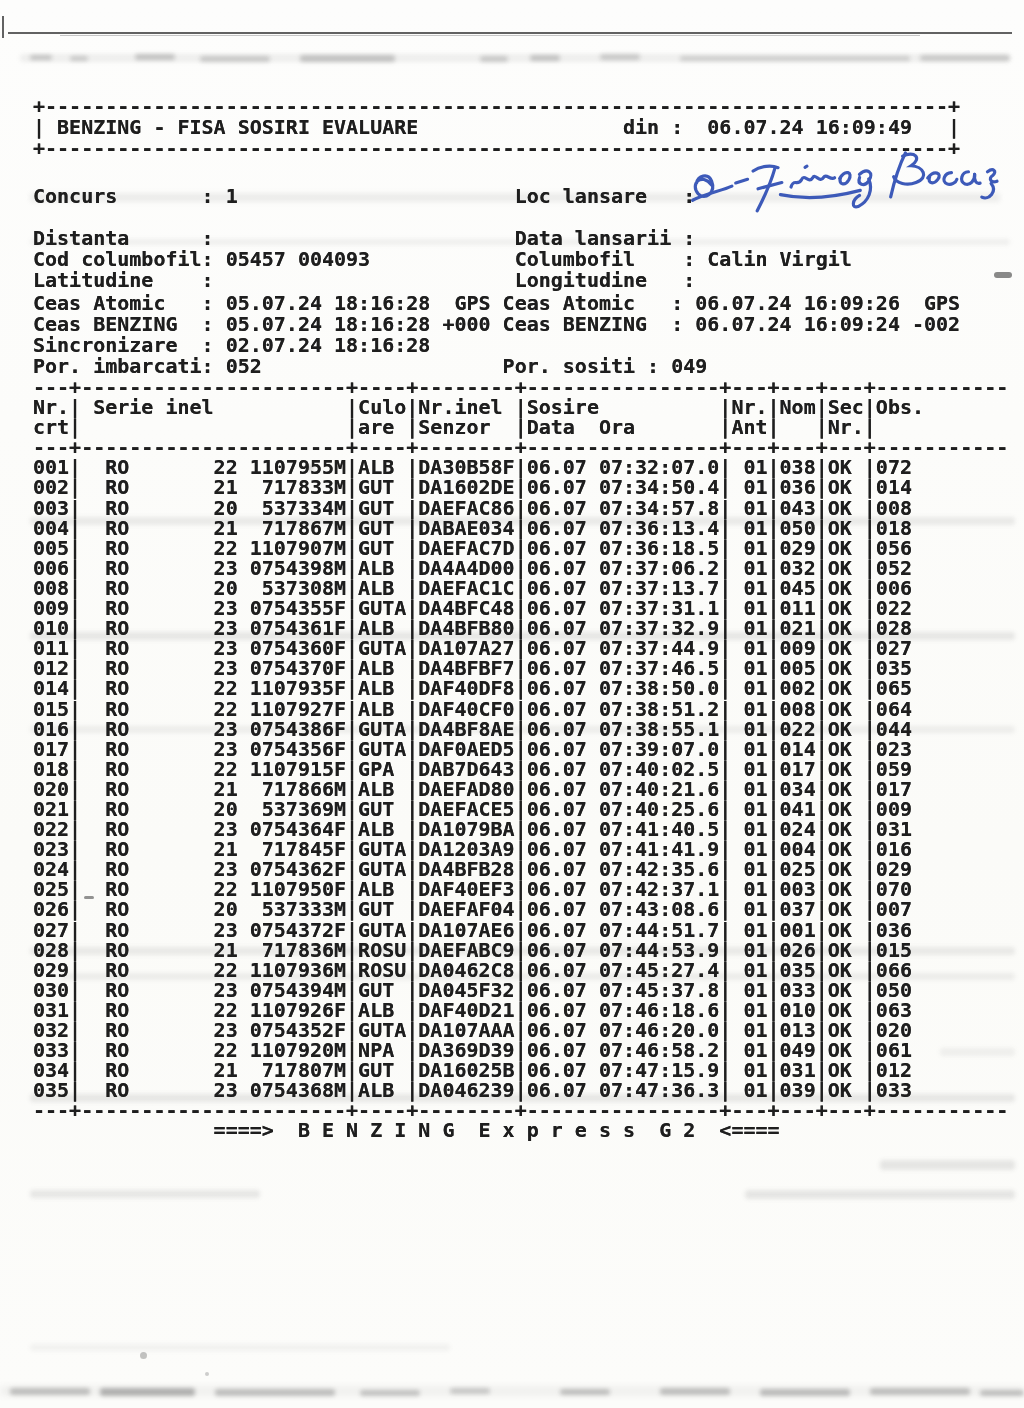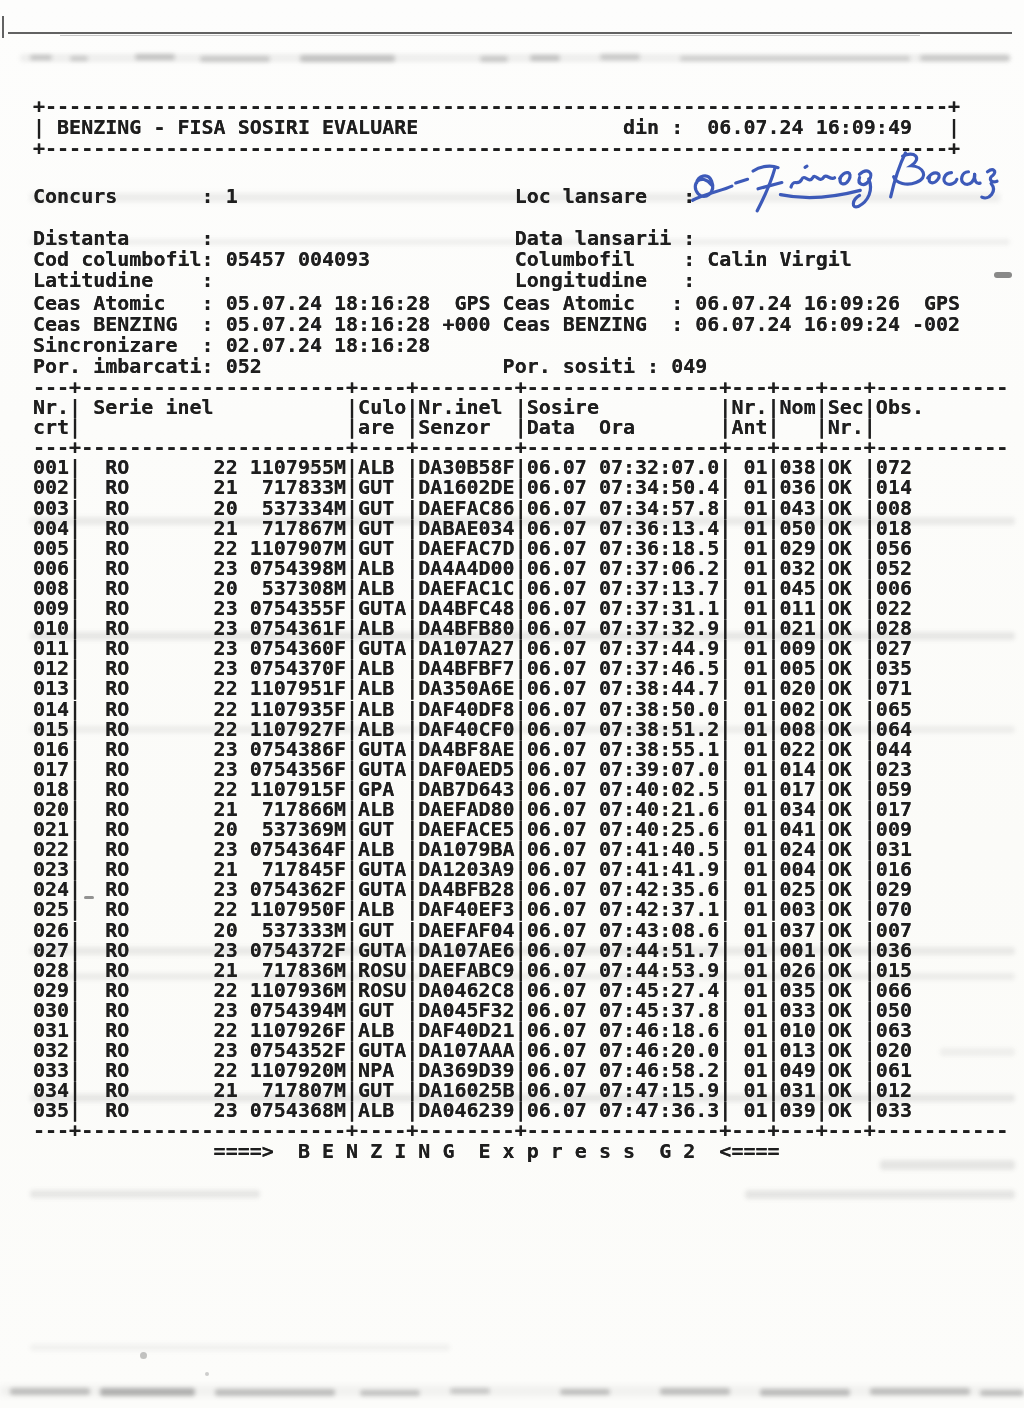--- a/index.html
+++ b/index.html
@@ -126,21 +126,20 @@
       <div class="ln">002|  RO       21  717833M|GUT |DA1602DE|06.07 07:34:50.4| 01|036|OK |014        </div>
       <div class="ln">003|  RO       20  537334M|GUT |DAEFAC86|06.07 07:34:57.8| 01|043|OK |008        </div>
       <div class="ln">004|  RO       21  717867M|GUT |DABAE034|06.07 07:36:13.4| 01|050|OK |018        </div>
       <div class="ln">005|  RO       22 1107907M|GUT |DAEFAC7D|06.07 07:36:18.5| 01|029|OK |056        </div>
       <div class="ln">006|  RO       23 0754398M|ALB |DA4A4D00|06.07 07:37:06.2| 01|032|OK |052        </div>
       <div class="ln">008|  RO       20  537308M|ALB |DAEFAC1C|06.07 07:37:13.7| 01|045|OK |006        </div>
       <div class="ln">009|  RO       23 0754355F|GUTA|DA4BFC48|06.07 07:37:31.1| 01|011|OK |022        </div>
       <div class="ln">010|  RO       23 0754361F|ALB |DA4BFB80|06.07 07:37:32.9| 01|021|OK |028        </div>
       <div class="ln">011|  RO       23 0754360F|GUTA|DA107A27|06.07 07:37:44.9| 01|009|OK |027        </div>
       <div class="ln">012|  RO       23 0754370F|ALB |DA4BFBF7|06.07 07:37:46.5| 01|005|OK |035        </div>
-      <div class="ln">013|  RO       22 1107951F|ALB |DA350A6E|06.07 07:38:44.7| 01|020|OK |071        </div>
       <div class="ln">014|  RO       22 1107935F|ALB |DAF40DF8|06.07 07:38:50.0| 01|002|OK |065        </div>
       <div class="ln">015|  RO       22 1107927F|ALB |DAF40CF0|06.07 07:38:51.2| 01|008|OK |064        </div>
       <div class="ln">016|  RO       23 0754386F|GUTA|DA4BF8AE|06.07 07:38:55.1| 01|022|OK |044        </div>
       <div class="ln">017|  RO       23 0754356F|GUTA|DAF0AED5|06.07 07:39:07.0| 01|014|OK |023        </div>
       <div class="ln">018|  RO       22 1107915F|GPA |DAB7D643|06.07 07:40:02.5| 01|017|OK |059        </div>
       <div class="ln">020|  RO       21  717866M|ALB |DAEFAD80|06.07 07:40:21.6| 01|034|OK |017        </div>
       <div class="ln">021|  RO       20  537369M|GUT |DAEFACE5|06.07 07:40:25.6| 01|041|OK |009        </div>
       <div class="ln">022|  RO       23 0754364F|ALB |DA1079BA|06.07 07:41:40.5| 01|024|OK |031        </div>
       <div class="ln">023|  RO       21  717845F|GUTA|DA1203A9|06.07 07:41:41.9| 01|004|OK |016        </div>
       <div class="ln">024|  RO       23 0754362F|GUTA|DA4BFB28|06.07 07:42:35.6| 01|025|OK |029        </div>

